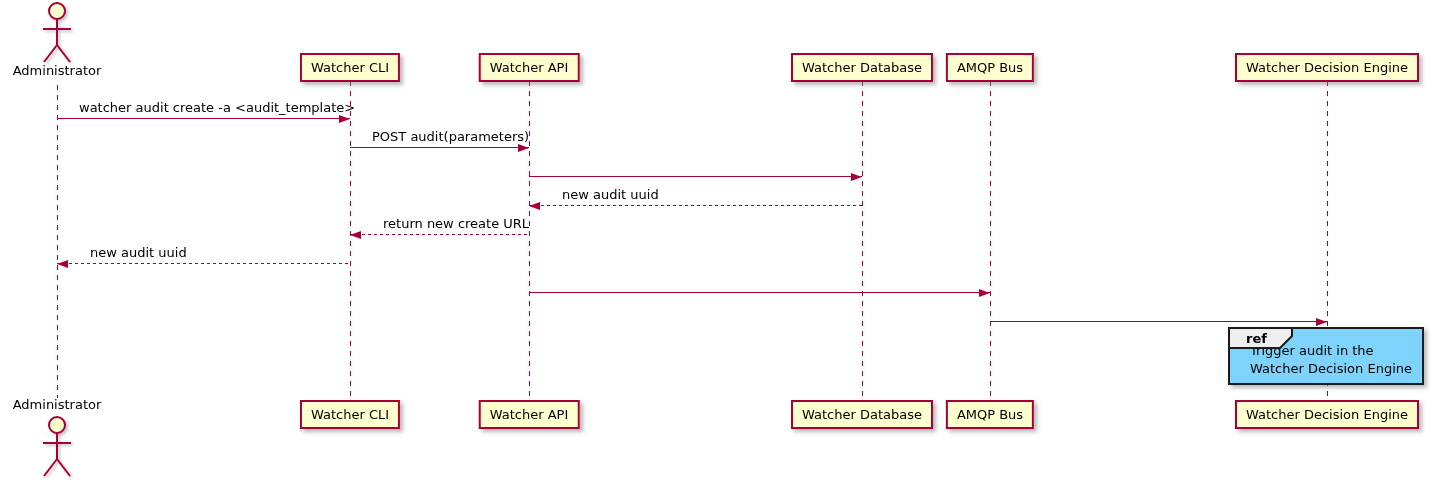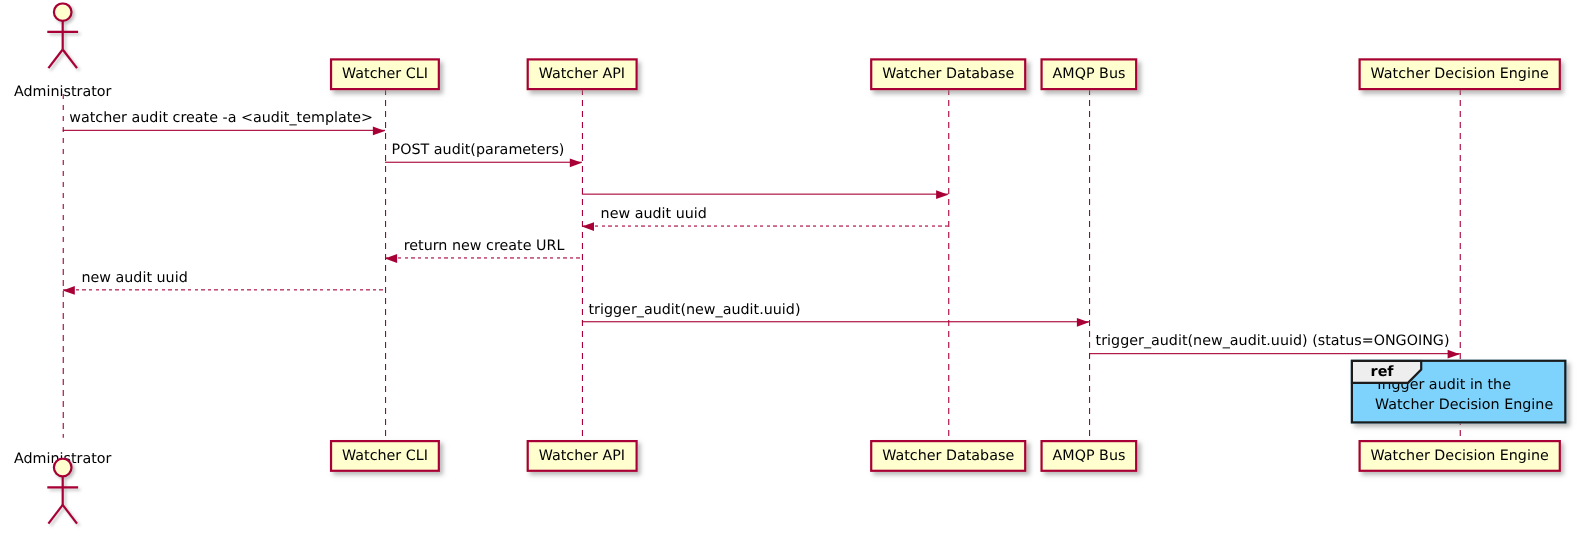--- a/index.html
+++ b/index.html
@@ -14,34 +14,34 @@
     z-index:1;
   }
   .pbox {
     position:absolute; transform:translateX(-50%);
     background:#FEFECE; border:2px solid #A80036;
     padding:5px 9px; white-space:nowrap; line-height:15px;
     box-shadow:3px 3px 4px rgba(130,130,130,.55); z-index:3;
   }
   .actor-label {
     position:absolute; transform:translateX(-50%);
-    white-space:nowrap; z-index:3; line-height:15px;margin-top:13px;
+    white-space:nowrap; z-index:3; line-height:15px;
   }
   .actor-svg {
     position:absolute; transform:translateX(-50%); z-index:3;
     filter:drop-shadow(2.5px 2.5px 1.5px rgba(130,130,130,.5));
   }
   .msg-line { position:absolute; height:1px; z-index:2; }
   .msg-line.solid { background:#A80036; }
   .msg-line.dashed { background:repeating-linear-gradient(to right,#A80036 0 3px,transparent 3px 6px); }
   .arrowhead { position:absolute; width:0; height:0;
     border-top:4px solid transparent; border-bottom:4px solid transparent; z-index:2; }
   .arrowhead.right { border-left:11px solid #A80036; }
   .arrowhead.left  { border-right:11px solid #A80036; }
-  .msg-label { position:absolute; white-space:nowrap; z-index:2; line-height:15px; }
+  .msg-label { position:absolute; white-space:nowrap; z-index:2; line-height:15px;margin-left:16px; }
   .ref-box {
     position:absolute; background:#7dd3fc; border:2px solid #1b1b1b;
     box-shadow:3px 3px 4px rgba(130,130,130,.55); z-index:4;
   }
   .ref-keyword { position:absolute; left:16px; top:2px; font-weight:bold; z-index:5; }
   .ref-line { position:absolute; left:20px; white-space:nowrap; line-height:18px;text-align:right; }
 </style>
 </head>
 <body>
 
@@ -90,24 +90,22 @@
     <div class="arrowhead left" style="left: 529px; top: 202px;"></div>
     <div class="msg-label" style="left: 546px; top: 187px;">new audit uuid</div>
     <div class="msg-line dashed" style="left: 350px; top: 234px; width: 179px;"></div>
     <div class="arrowhead left" style="left: 350px; top: 231px;"></div>
     <div class="msg-label" style="left: 367px; top: 216px;">return new create URL</div>
     <div class="msg-line dashed" style="left: 57px; top: 263px; width: 293px;"></div>
     <div class="arrowhead left" style="left: 57px; top: 260px;"></div>
     <div class="msg-label" style="left: 74px; top: 245px;">new audit uuid</div>
     <div class="msg-line solid" style="left: 529px; top: 292px; width: 461px;"></div>
     <div class="arrowhead right" style="left: 979px; top: 289px;"></div>
-    <div class="msg-label" style="left: 535px; top: 274px;">trigger_audit(new_audit.uuid)</div>
     <div class="msg-line solid" style="left: 990px; top: 321px; width: 337px;"></div>
     <div class="arrowhead right" style="left: 1316px; top: 318px;"></div>
-    <div class="msg-label" style="left: 996px; top: 303px;">trigger_audit(new_audit.uuid) (status=ONGOING)</div>
     <div class="ref-box" style="left: 1228px; top: 327px; width: 192px; height: 54px;">
       <svg width="68" height="24" viewBox="0 0 68 24" style="position:absolute;left:-2px;top:-2px;z-index:4">
         <path d="M1,1 H64 V9 L52,21 H1 Z" fill="#EEEEEE" stroke="#1B1B1B" stroke-width="2"></path>
       </svg>
       <div class="ref-keyword">ref</div>
       <div class="ref-line" style="top:13px">Trigger audit in the</div>
       <div class="ref-line" style="top:31px">Watcher Decision Engine</div>
     </div>
   </div>
 

